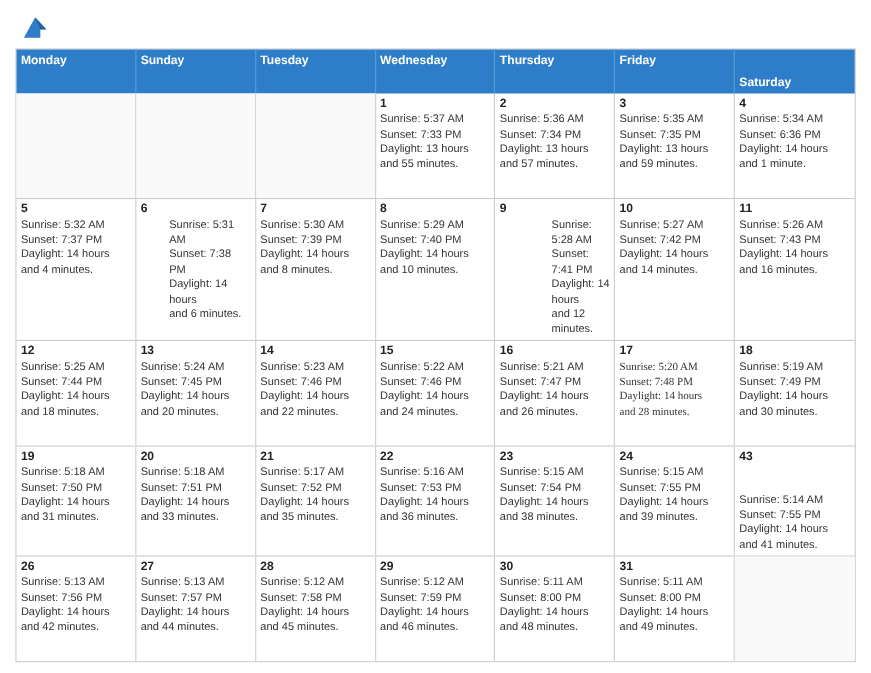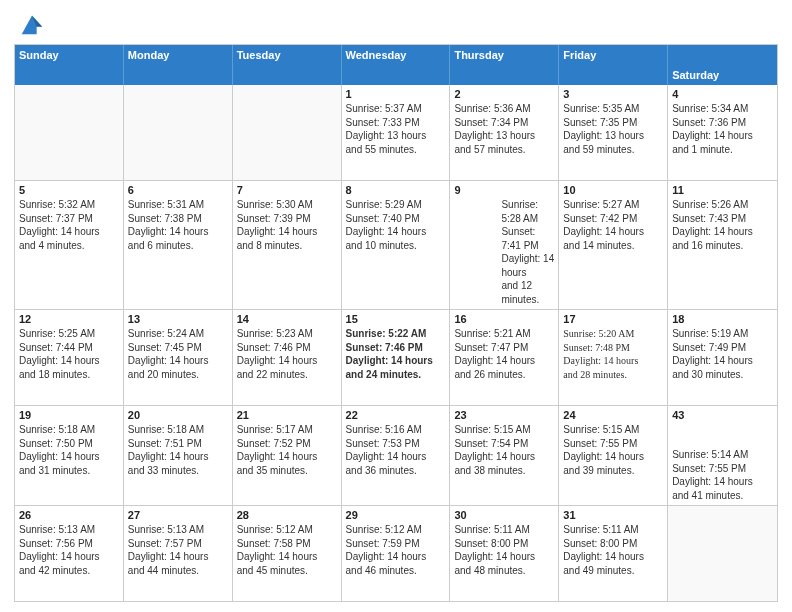--- a/index.html
+++ b/index.html
@@ -130,22 +130,22 @@
       </div>
     </div>
     <div class="title-block">
       <div class="month-title"></div>
       <div class="location-title"></div>
     </div>
   </div>
 
   <div class="calendar">
     <div class="cal-header">
-    <div class="cal-header-cell">Sunday</div>
-        <div class="cal-header-cell">Monday</div>
+    <div class="cal-header-cell">Monday</div>
+        <div class="cal-header-cell">Sunday</div>
         <div class="cal-header-cell">Tuesday</div>
         <div class="cal-header-cell">Wednesday</div>
         <div class="cal-header-cell">Thursday</div>
         <div class="cal-header-cell">Friday</div>
         <div class="cal-header-cell">Saturday</div>
       </div>
     <div class="cal-body">
     <div class="cal-row">
           <div class="cal-cell empty"></div>
           <div class="cal-cell empty"></div>
@@ -167,36 +167,36 @@
           <div class="cal-cell">
             <div class="day-num">3</div>
             <div class="cell-text" style="white-space: pre-line;">Sunrise: 5:35 AM
 Sunset: 7:35 PM
 Daylight: 13 hours
 and 59 minutes.</div>
           </div>
           <div class="cal-cell">
             <div class="day-num">4</div>
             <div class="cell-text" style="white-space: pre-line;">Sunrise: 5:34 AM
-Sunset: 7:36 PM
+Sunset: 6:36 PM
 Daylight: 14 hours
 and 1 minute.</div>
           </div>
         </div>
         <div class="cal-row">
           <div class="cal-cell">
             <div class="day-num">5</div>
             <div class="cell-text" style="white-space: pre-line;">Sunrise: 5:32 AM
 Sunset: 7:37 PM
 Daylight: 14 hours
 and 4 minutes.</div>
           </div>
           <div class="cal-cell">
             <div class="day-num">6</div>
-            <div class="cell-text" style="white-space: pre-line;">Sunrise: 5:31 AM
+            <div class="cell-text" style="white-space: pre-line; margin-left: 26px;">Sunrise: 5:31 AM
 Sunset: 7:38 PM
 Daylight: 14 hours
 and 6 minutes.</div>
           </div>
           <div class="cal-cell">
             <div class="day-num">7</div>
             <div class="cell-text" style="white-space: pre-line;">Sunrise: 5:30 AM
 Sunset: 7:39 PM
 Daylight: 14 hours
 and 8 minutes.</div>
@@ -247,21 +247,21 @@
           </div>
           <div class="cal-cell">
             <div class="day-num">14</div>
             <div class="cell-text" style="white-space: pre-line;">Sunrise: 5:23 AM
 Sunset: 7:46 PM
 Daylight: 14 hours
 and 22 minutes.</div>
           </div>
           <div class="cal-cell">
             <div class="day-num">15</div>
-            <div class="cell-text" style="white-space: pre-line; font-weight: bold;">Sunrise: 5:22 AM
+            <div class="cell-text" style="white-space: pre-line;">Sunrise: 5:22 AM
 Sunset: 7:46 PM
 Daylight: 14 hours
 and 24 minutes.</div>
           </div>
           <div class="cal-cell">
             <div class="day-num">16</div>
             <div class="cell-text" style="white-space: pre-line;">Sunrise: 5:21 AM
 Sunset: 7:47 PM
 Daylight: 14 hours
 and 26 minutes.</div>

